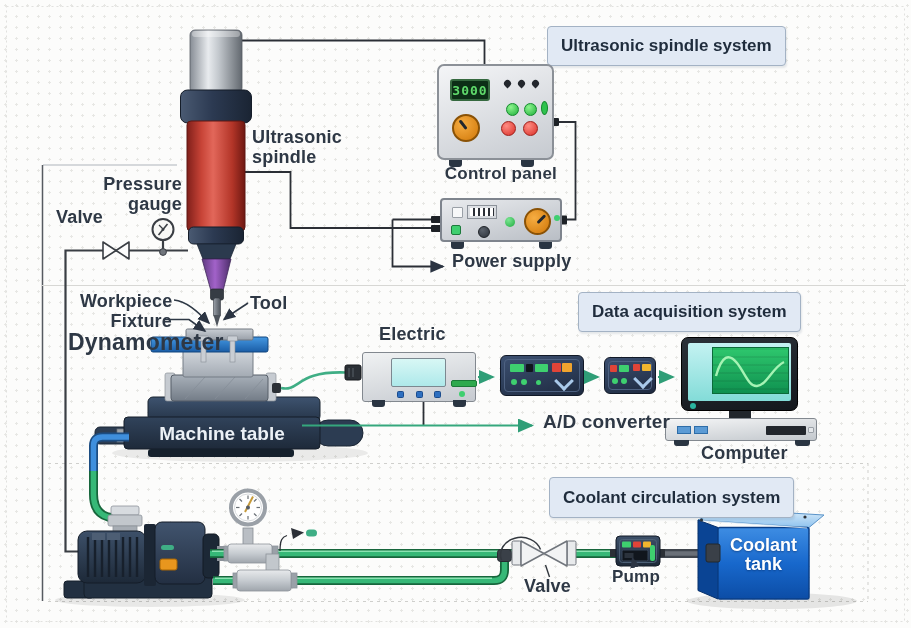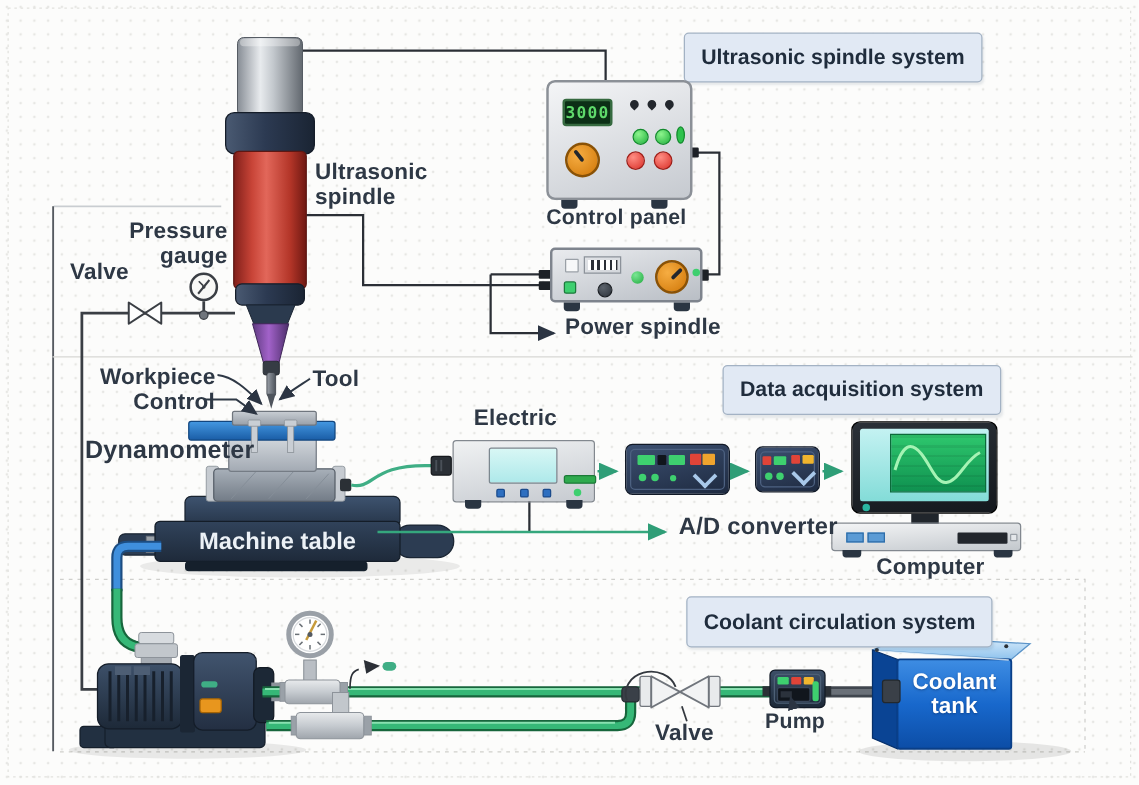--- a/index.html
+++ b/index.html
@@ -10,21 +10,21 @@
     background-size:11px 11px;
     font-family:"Liberation Sans",sans-serif;
   }
   .abs{position:absolute;}
   svg{display:block;}
   .lbl{
     position:absolute;color:#2e3845;font-weight:600;font-size:18px;line-height:20px;
     white-space:pre-line;letter-spacing:.2px;
   }
   .lbl.right{text-align:right;}
-  .lbl.center{text-align:left;}
+  .lbl.center{text-align:right;}
   .section-box{
     position:absolute;display:inline-flex;align-items:center;justify-content:center;
     background:#e1e9f4;border:1.5px solid #a3b2c4;border-radius:4px;
     color:#1f2c3c;font-size:17px;font-weight:700;padding:4px 13px;
     box-shadow:1px 2px 2px rgba(60,80,110,.12);white-space:nowrap;
   }
   
   .device{position:absolute;box-sizing:border-box;}
   .cpanel{background:linear-gradient(160deg,#f4f5f7,#c6cad0);border:2px solid #8b9097;border-radius:7px;}
   .cp-display{position:absolute;left:11px;top:13px;width:40px;height:22px;background:#0c2f16;
@@ -470,27 +470,27 @@
     <div class="foot" style="left:8px;top:21px;width:15px;height:6px"></div>
     <div class="foot" style="left:129px;top:21px;width:15px;height:6px"></div>
   </div>
 
   <div class="lbl" style="left:252px;top:127px">Ultrasonic
 spindle</div>
   <div class="lbl right" style="left:90px;top:174px;width:92px">Pressure
 gauge</div>
   <div class="lbl" style="left:56px;top:207px">Valve</div>
   <div class="lbl right" style="left:80px;top:291px;width:92px">Workpiece
-Control</div>
+Fixture</div>
   <div class="lbl" style="left:250px;top:293px">Tool</div>
-  <div class="lbl" style="left:68px;top:350px;font-size:20px">Dynamometer</div>
+  <div class="lbl" style="left:68px;top:332px;font-size:23px">Dynamometer</div>
   <div class="mt-text" style="left:124px;top:419px;width:196px;height:30px">Machine table</div>
   <div class="lbl" style="left:379px;top:324px">Electric</div>
   <div class="lbl" style="left:543px;top:412px;font-size:19px">A/D converter</div>
   <div class="lbl" style="left:701px;top:443px">Computer</div>
-  <div class="lbl" style="left:452px;top:251px">Power spindle</div>
+  <div class="lbl" style="left:452px;top:251px">Power supply</div>
   <div class="lbl center" style="left:437px;top:164px;width:120px;font-size:17px">Control panel</div>
   <div class="lbl" style="left:524px;top:576px">Valve</div>
   <div class="lbl" style="left:612px;top:567px;font-size:17px">Pump</div>
   <div class="tank-text" style="left:718px;top:536px;width:91px">Coolant
 tank</div>
 
 </div>
 
 </body></html>

